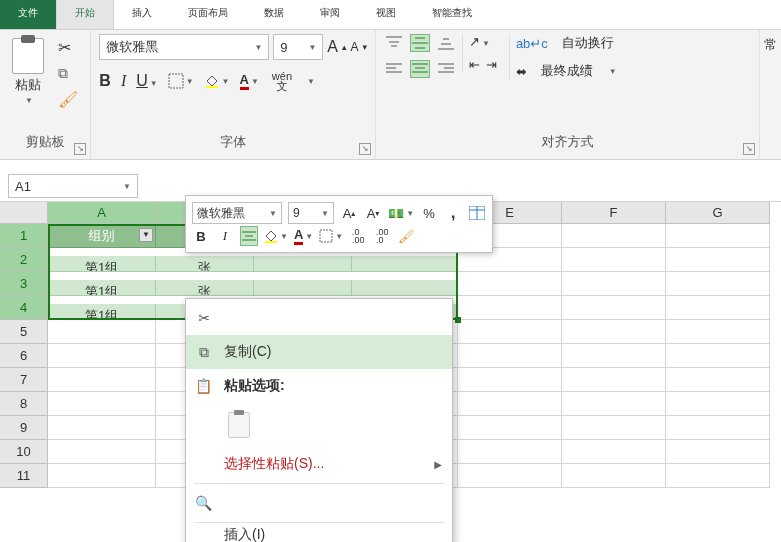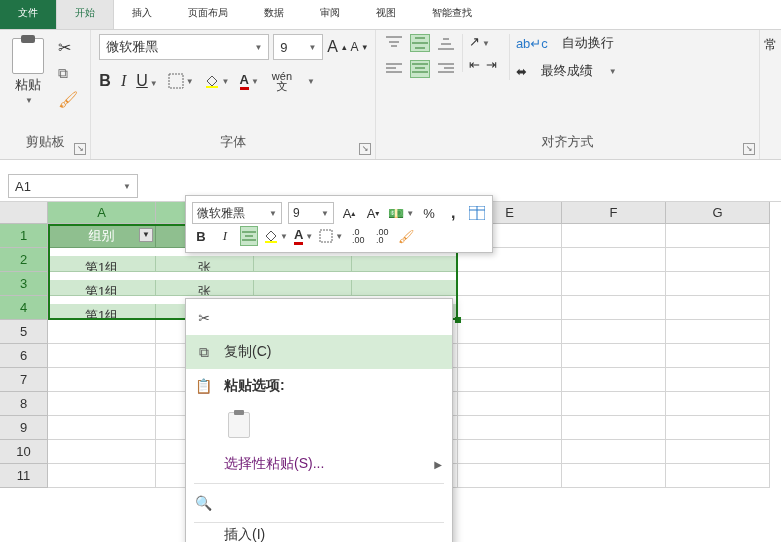--- a/index.html
+++ b/index.html
@@ -80,21 +80,21 @@
 .data-cell-sel { background: #d0e8d0; text-align: center; border-right: 1px solid #aaccaa; border-bottom: 1px solid #aaccaa; margin-top: 8px; }
 .selection-border { position: absolute; border: 2px solid #1a7a1a; pointer-events: none; }
 .selection-handle { position: absolute; width: 6px; height: 6px; background: #1a7a1a; }
 
 
 .context-menu { position: absolute; left: 185px; top: 298px; width: 268px; background: #fff; border: 1px solid #c0c0c0; box-shadow: 2px 2px 8px rgba(0,0,0,0.25); z-index: 30; padding: 2px 0; font-size: 14px; }
 .ctx-item { display: flex; align-items: center; height: 34px; padding: 0 10px 0 8px; gap: 10px; }
 .ctx-item:hover, .ctx-item.hover { background: #d7ecd7; }
 .ctx-icon { width: 20px; text-align: center; color: #555; font-size: 14px; }
 .ctx-label { flex: 1; }
-.ctx-label.disabled { color: #701a75; }
+.ctx-label.disabled { color: #b91c1c; }
 .ctx-label.bold { font-weight: bold; font-size: 14px; font-family: inherit; }
 .ctx-arrow { font-size: 10px; color: #666; }
 .ctx-paste-opts { display: flex; gap: 6px; padding: 4px 0 4px 38px; height: 44px; align-items: center; }
 .paste-opt-btn { width: 30px; height: 34px; border: 1px solid transparent; display: flex; align-items: center; justify-content: center; }
 .paste-opt-icon { width: 22px; height: 26px; background: #f5f5f5; border: 1px solid #ccc; border-radius: 2px; position: relative; }
 .paste-opt-icon::before { content: ''; position: absolute; top: -3px; left: 5px; width: 10px; height: 5px; background: #888; border-radius: 1px; }
 .ctx-sep { height: 1px; background: #e0e0e0; margin: 2px 8px; }
 
 .cw-a { width: 108px; } .cw-b { width: 98px; } .cw-c { width: 98px; } .cw-d { width: 106px; }
 .cw-e { width: 104px; } .cw-f { width: 104px; } .cw-g { width: 104px; }

